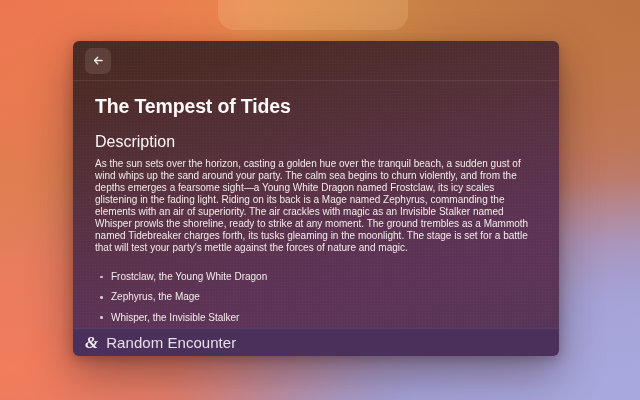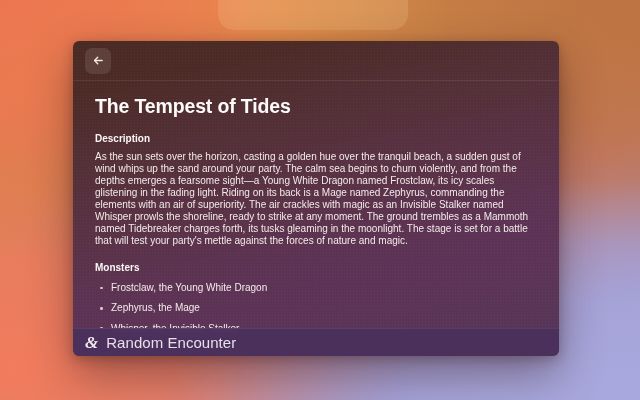--- a/index.html
+++ b/index.html
@@ -121,22 +121,22 @@
 
   .doc-title {
     font-size: 19.5px;
     font-weight: 700;
     color: #fdfbfa;
     letter-spacing: -0.15px;
     margin-bottom: 15px;
   }
 
   .section-heading {
-    font-size: 10px;
-    font-weight: 700;
+    font-size: 16px;
+    font-weight: 400;
     color: #fbf7f6;
     margin-bottom: 7px;
   }
 
   .body-text {
     font-size: 10px;
     line-height: 12px;
     color: #f3ebe9;
     margin-bottom: 15px;
     letter-spacing: 0.01px;
@@ -221,21 +221,20 @@
   </div>
 
   <div class="card-body">
 
     <div class="doc-title">The Tempest of Tides</div>
 
     <div class="section-heading">Description</div>
 
     <p class="body-text">As the sun sets over the horizon, casting a golden hue over the tranquil beach, a sudden gust of wind whips up the sand around your party. The calm sea begins to churn violently, and from the depths emerges a fearsome sight—a Young White Dragon named Frostclaw, its icy scales glistening in the fading light. Riding on its back is a Mage named Zephyrus, commanding the elements with an air of superiority. The air crackles with magic as an Invisible Stalker named Whisper prowls the shoreline, ready to strike at any moment. The ground trembles as a Mammoth named Tidebreaker charges forth, its tusks gleaming in the moonlight. The stage is set for a battle that will test your party's mettle against the forces of nature and magic.</p>
 
-    <div class="section-heading">Monsters</div>
 
     <ul class="monster-list">
       <li>Frostclaw, the Young White Dragon</li>
       <li>Zephyrus, the Mage</li>
       <li>Whisper, the Invisible Stalker</li>
     </ul>
 
   </div>
 
   <div class="card-footer">

